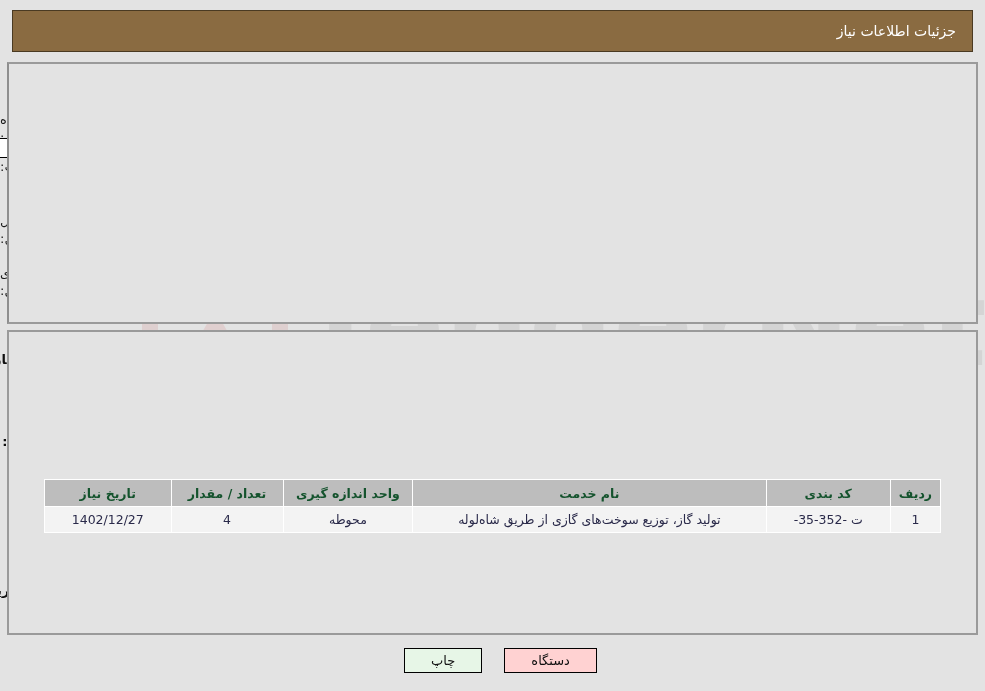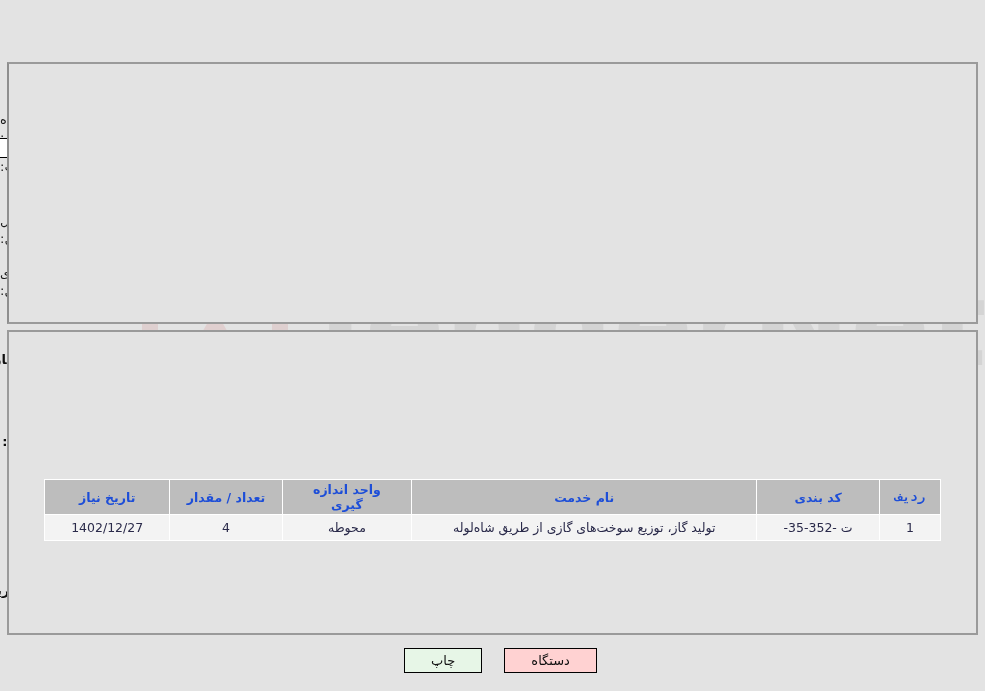--- a/index.html
+++ b/index.html
@@ -179,25 +179,25 @@
   }
   table.grid {
     border-collapse: collapse;
     width: 897px;
     direction: rtl;
     font-size: 12.5px;
   }
   table.grid th {
     background: #bdbdbd;
     border: 1px solid #ffffff;
-    color: #1d4ed8;
+    color: #14532d;
     font-weight: bold;
     font-size: 12.5px;
     height: 27px;
-    padding: 2px 15px;
+    padding: 2px 8px;
     text-align: center;
   }
   table.grid td {
     background: #f3f3f3;
     border: 1px solid #ffffff;
     color: #2a2a4a;
     height: 26px;
     padding: 2px 6px;
     text-align: center;
     font-size: 12.5px;
@@ -235,20 +235,23 @@
       <path d="M215 95 L247 150 L183 150 Z" fill="#d46b6b"></path>
     </g>
     <g opacity="0.20" fill="#9a9a9a" font-family="DejaVu Sans, sans-serif" font-size="118" font-weight="bold" direction="ltr">
       <text x="300" y="150">TenderNet</text>
     </g>
     <g opacity="0.13" fill="#b06a6a" font-family="DejaVu Sans, sans-serif" font-size="40" direction="ltr">
       <text x="300" y="35">AnaTender.net</text>
     </g>
   </svg>
 
+  <div class="titlebar">
+    <span>جزئیات اطلاعات نیاز</span>
+  </div>
 
   <div class="panel1"></div>
 
   <div class="lbl-right" style="right:884px; top:83px;">شماره نیاز:</div>
   <div class="box c" style="right:604px; top:81px; width:244px;">1102091615000506</div>
 
   <div class="lbl-right" style="right:366px; top:83px;">تاریخ و ساعت اعلان عمومی:</div>
   <div class="box c" style="right:757px; top:81px; width:166px; left:103px;">1402/12/15 - 09:55</div>
 
   <div class="lbl-right" style="right:884px; top:111px;">نام دستگاه خریدار:</div>
@@ -303,21 +306,21 @@
 
   <div class="sechead" style="right:720px; top:394px;">اطلاعات خدمات مورد نیاز</div>
 
   <div class="boldlbl" style="right:903px; top:434px;">گروه خدمت:</div>
   <div class="box r" style="right:177px; top:432px; width:723px; height:21px;">تامین برق، گاز، بخار و تهویه هوا</div>
 
   <div class="tblwrap">
     <table class="grid">
       <thead>
         <tr>
-          <th style="width:48px;font-family:Liberation Mono, monospace;">ردیف</th>
+          <th style="width:48px;">ردیف</th>
           <th style="width:132px;">کد بندی</th>
           <th style="width:391px;">نام خدمت</th>
           <th style="width:140px;">واحد اندازه گیری</th>
           <th style="width:120px;">تعداد / مقدار</th>
           <th style="width:132px;">تاریخ نیاز</th>
         </tr>
       </thead>
       <tbody>
         <tr>
           <td>1</td>

